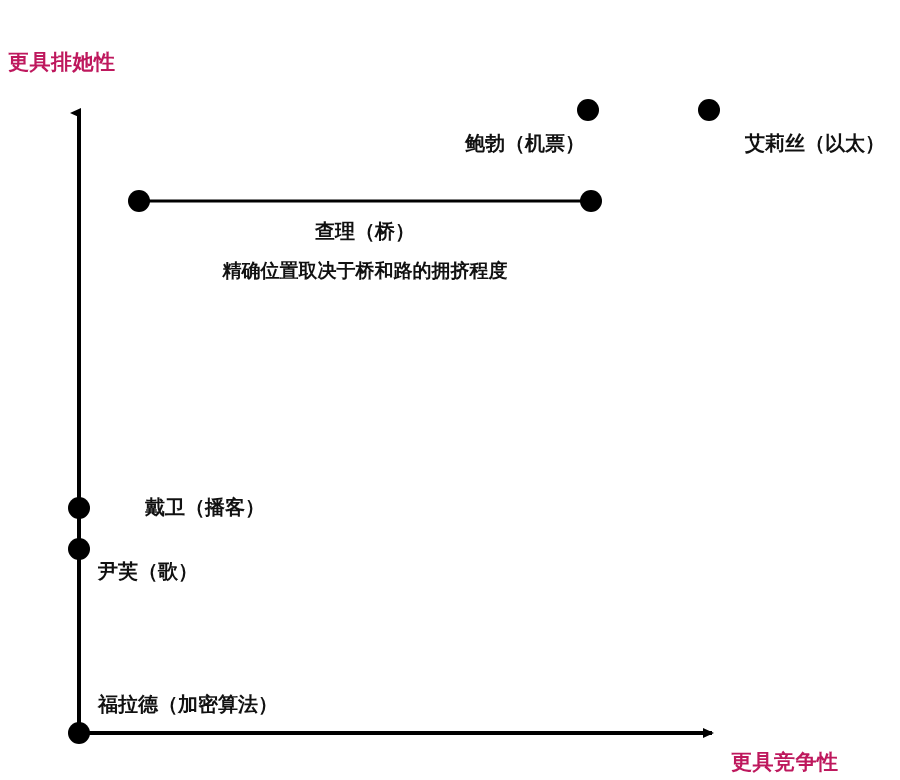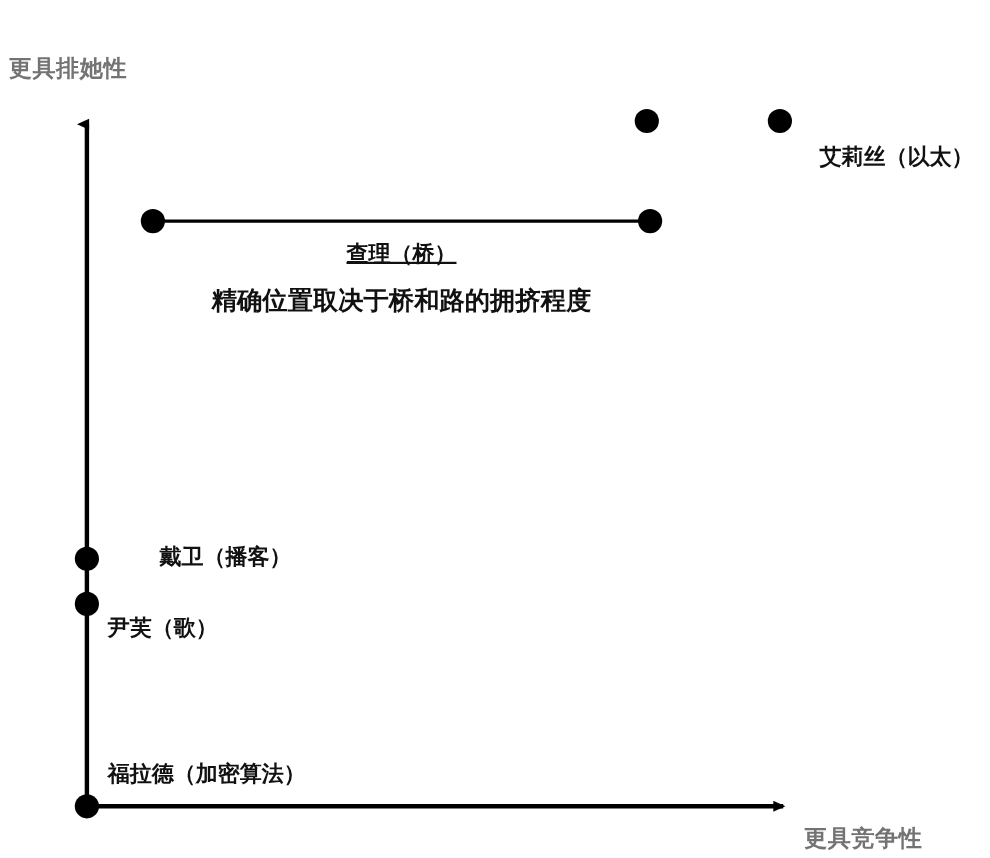--- a/index.html
+++ b/index.html
@@ -25,41 +25,41 @@
     top: 0;
     width: 900px;
     height: 780px;
   }
   .axis-label {
     position: absolute;
     font-size: 21px;
     font-weight: 700;
     letter-spacing: 0.5px;
     white-space: nowrap;
-    color: #737373;
+    color: #be185d;
   }
   #y-axis-label {
     left: 8px;
     top: 48px;
   }
   #x-axis-label {
     left: 731px;
     top: 748px;
   }
   .point-label {
     position: absolute;
     font-size: 20px;
     font-weight: 700;
     white-space: nowrap;
     color: #111111;
     line-height: 1.25;
   }
   .sub-label {
     position: absolute;
-    font-size: 23px;
+    font-size: 19px;
     font-weight: 700;
     white-space: nowrap;
     color: #111111;
   }
   .center {
     transform: translateX(-50%);
     text-align: center;
   }
 </style>
 </head>
@@ -89,24 +89,25 @@
     <circle cx="591" cy="201" r="11" fill="#000000"></circle>
     <circle cx="79" cy="508" r="11" fill="#000000"></circle>
     <circle cx="79" cy="549" r="11" fill="#000000"></circle>
     <circle cx="79" cy="733" r="11" fill="#000000"></circle>
   </svg>
 
   <div class="axis-label" id="y-axis-label">更具排她性</div>
 
   <div class="axis-label" id="x-axis-label">更具竞争性</div>
 
+  <div class="point-label center" style="left:525px; top:131px;">鲍勃（机票）</div>
 
   <div class="point-label center" style="left:787px; top:131px;margin-left:28px;">艾莉丝（以太）</div>
 
-  <div class="point-label center" style="left:365px; top:219px;text-decoration:underline;">查理（桥）</div>
+  <div class="point-label center" style="left:365px; top:219px;">查理（桥）</div>
 
   <div class="sub-label center" style="left:365px; top:258px;">精确位置取决于桥和路的拥挤程度</div>
 
   <div class="point-label" style="left:98px; top:495px;margin-left:47px;">戴卫（播客）</div>
 
   <div class="point-label" style="left:98px; top:560px;font-family:Liberation Mono, monospace;">尹芙（歌）</div>
 
   <div class="point-label" style="left:98px; top:692px;text-align:right;">福拉德（加密算法）</div>
 
 </div>

